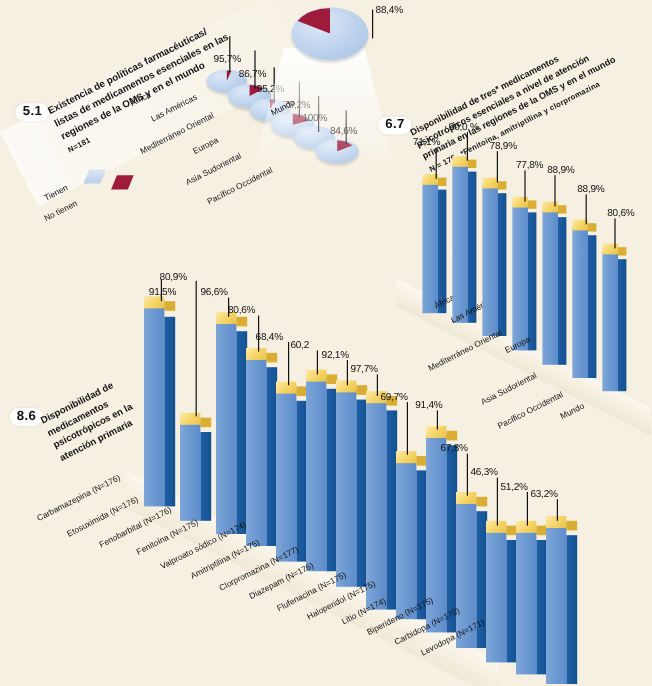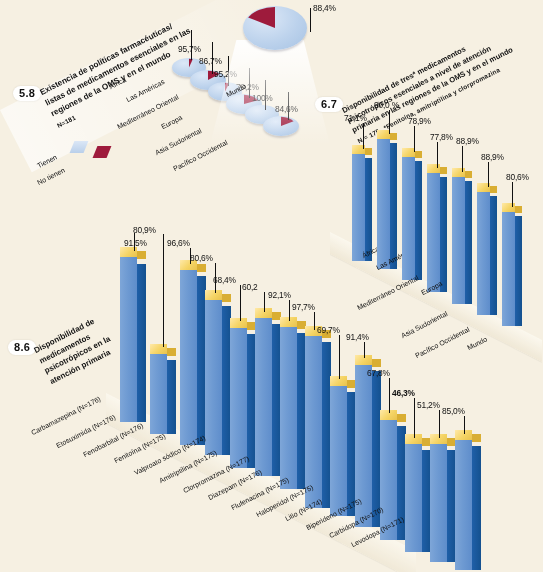--- a/index.html
+++ b/index.html
@@ -117,21 +117,21 @@
     box-shadow:0 1px 1px rgba(0,0,0,.06);
   }
 </style>
 </head>
 <body>
 
 <div id="stage">
 
   <div class="beam" style="left:0px;top:110px;width:300px;height:70px;transform:rotate(-27deg);transform-origin:0 0;opacity:.75;"></div>
 
-  <div class="sec-badge" style="left:13px;top:86px;">5.8</div>
+  <div class="sec-badge" style="left:13px;top:86px;">5.1</div>
 
   <div class="title-block" style="left:38px;top:88px;transform:rotate(-27deg);">
     <div>Existencia de políticas farmacéuticas/</div>
     <div>listas de medicamentos esenciales en las</div>
     <div>regiones de la OMS y en el mundo</div>
     <div class="sub" style="margin-top:2px;">N=181</div>
   </div>
 
   <div class="legend-swatch blue" style="left:72px;top:141px;"></div>
   <div class="legend-swatch red" style="left:95px;top:146px;"></div>
@@ -424,36 +424,36 @@
   <div class="pct" style="left:367px;top:368px;">67,8%</div>
   <div class="cat-label" style="left:284px;top:516px;">Litio (N=174)</div>
 
   <div class="bar" style="left:405px;top:434px;width:26px;height:118px;">
     <div class="front" style="height:110px;width:17px;"></div>
     <div class="side" style="left:17px;height:102px;width:9px;"></div>
     <div class="top" style="left:0;top:0;width:17px;height:10px;"></div>
     <div class="topside" style="left:17px;top:4px;width:9px;height:8px;"></div>
   </div>
   <div class="leader" style="left:414px;top:398px;height:40px;"></div>
-  <div class="pct" style="left:392px;top:388px;font-weight:bold;">46,3%</div>
+  <div class="pct" style="left:392px;top:388px;">46,3%</div>
   <div class="cat-label" style="left:305px;top:525px;">Biperideno (N=175)</div>
 
   <div class="bar" style="left:430px;top:434px;width:26px;height:128px;">
     <div class="front" style="height:120px;width:17px;"></div>
     <div class="side" style="left:17px;height:112px;width:9px;"></div>
     <div class="top" style="left:0;top:0;width:17px;height:10px;"></div>
     <div class="topside" style="left:17px;top:4px;width:9px;height:8px;"></div>
   </div>
   <div class="leader" style="left:439px;top:410px;height:28px;"></div>
   <div class="pct" style="left:417px;top:400px;">51,2%</div>
   <div class="cat-label" style="left:328px;top:533px;">Carbidopa (N=170)</div>
 
   <div class="bar" style="left:455px;top:430px;width:26px;height:140px;">
     <div class="front" style="height:132px;width:17px;"></div>
     <div class="side" style="left:17px;height:124px;width:9px;"></div>
     <div class="top" style="left:0;top:0;width:17px;height:10px;"></div>
     <div class="topside" style="left:17px;top:4px;width:9px;height:8px;"></div>
   </div>
   <div class="leader" style="left:464px;top:416px;height:18px;"></div>
-  <div class="pct" style="left:442px;top:406px;">85,0%</div>
+  <div class="pct" style="left:442px;top:406px;">63,2%</div>
   <div class="cat-label" style="left:350px;top:542px;">Levodopa (N=171)</div>
 
 </div>
 
 </body></html>

